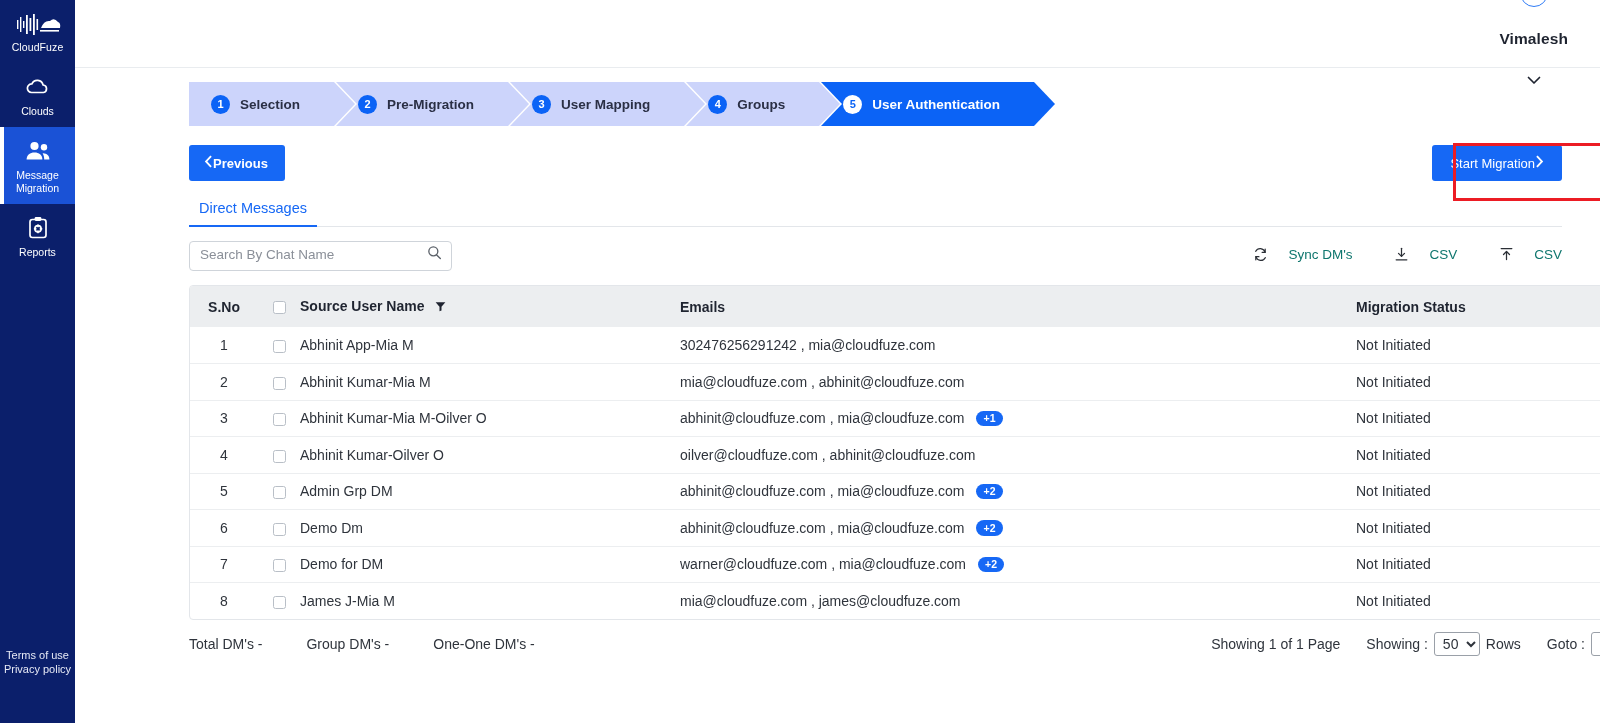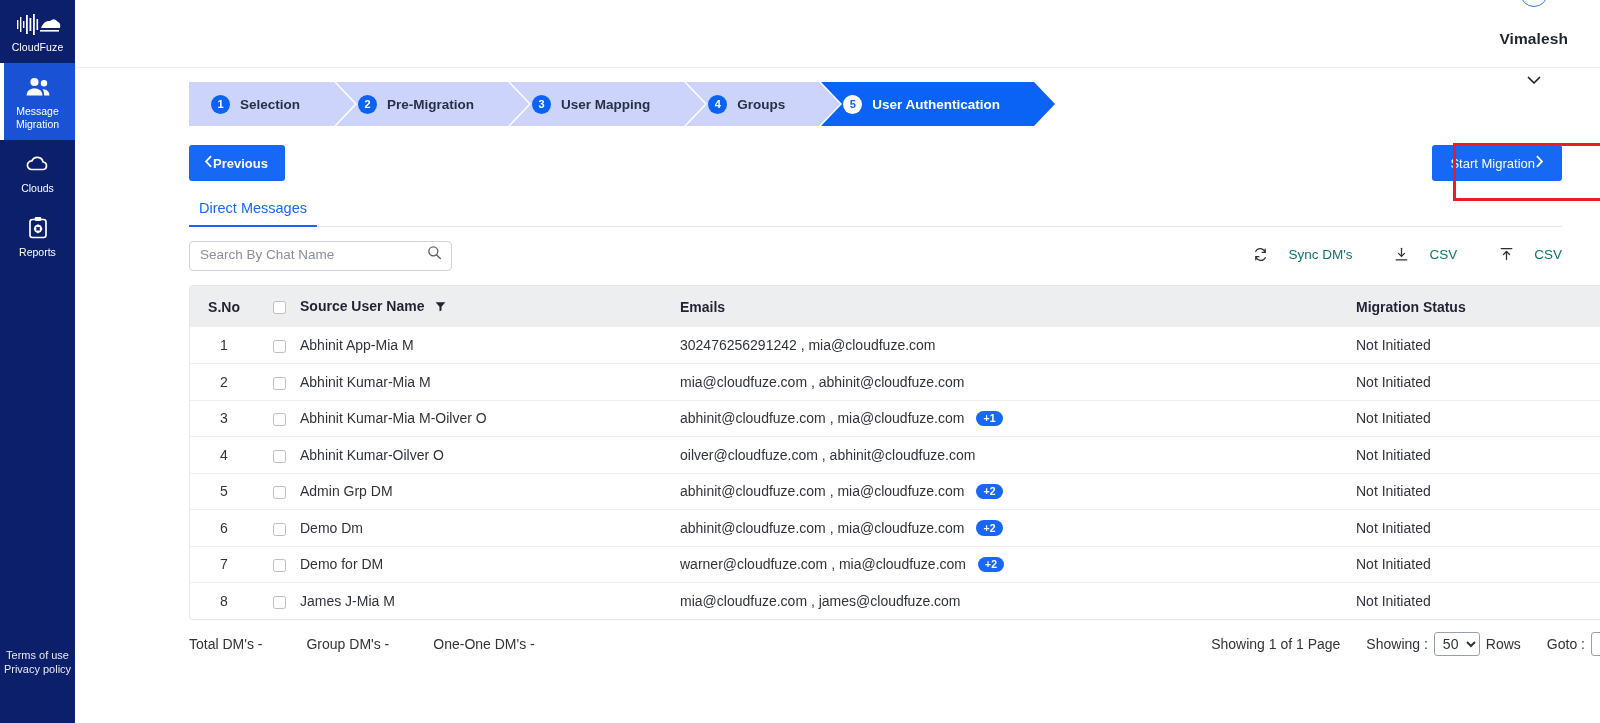--- a/index.html
+++ b/index.html
@@ -204,46 +204,46 @@
             <rect x="18" y="1" width="1.8" height="21"></rect>
             <rect x="21.5" y="6" width="1.6" height="11"></rect>
             <path d="M26 15 q3-8 9-7 q4-4 8 1 q3 1 2 6 z"></path>
             <path d="M25 17 h19 v1.6 h-19 z"></path>
           </g>
         </svg>
       </span>
       <span class="brand-name">CloudFuze</span>
     </div>
 
+    <div class="nav-item">
+      <span class="nav-icon">
+        <svg viewBox="0 0 26 20" width="26" height="20" fill="none" stroke="#ffffff" stroke-width="1.7" stroke-linecap="round" stroke-linejoin="round">
+          <path d="M6.5 15.5 a4.3 4.3 0 0 1 .4-8.6 a5.9 5.9 0 0 1 11.2 1.1 a3.8 3.8 0 0 1 .4 7.5 z"></path>
+        </svg>
+      </span>
+      <span class="nav-label">Clouds</span>
+    </div>
+
     <div class="nav-item active">
       <span class="nav-icon">
         <svg viewBox="0 0 28 22" width="28" height="22" fill="#ffffff">
           <circle cx="10.5" cy="6" r="4.1"></circle>
           <circle cx="20" cy="7.2" r="3.2"></circle>
           <path d="M2.6 19.5 c0-4.4 3.5-7 7.9-7 s7.9 2.6 7.9 7 z"></path>
           <path d="M19.2 13.3 c3.6 .1 6.2 2.3 6.2 6.2 h-5.2 c0-2.4-.4-4.4-1.6-6.1 z"></path>
         </svg>
       </span>
       <span class="nav-label">
         <span>Message</span><br>
         <span>Migration</span>
       </span>
     </div>
 
     <div class="nav-item">
       <span class="nav-icon">
-        <svg viewBox="0 0 26 20" width="26" height="20" fill="none" stroke="#ffffff" stroke-width="1.7" stroke-linecap="round" stroke-linejoin="round">
-          <path d="M6.5 15.5 a4.3 4.3 0 0 1 .4-8.6 a5.9 5.9 0 0 1 11.2 1.1 a3.8 3.8 0 0 1 .4 7.5 z"></path>
-        </svg>
-      </span>
-      <span class="nav-label">Clouds</span>
-    </div>
-
-    <div class="nav-item">
-      <span class="nav-icon">
         <svg viewBox="0 0 22 24" width="22" height="24" fill="none" stroke="#ffffff" stroke-width="1.7" stroke-linejoin="round">
           <rect x="3" y="3.5" width="16" height="18" rx="2.4"></rect>
           <rect x="7.6" y="1" width="6.8" height="4" rx="1.4" fill="#ffffff" stroke="none"></rect>
           <circle cx="11" cy="12.8" r="3.1"></circle>
           <path d="M11 9.2 v1.2 M11 15.2 v1.3 M7.6 12.8 h1.2 M13.4 12.8 h1.2" stroke-linecap="round"></path>
         </svg>
       </span>
       <span class="nav-label">Reports</span>
     </div>
 

